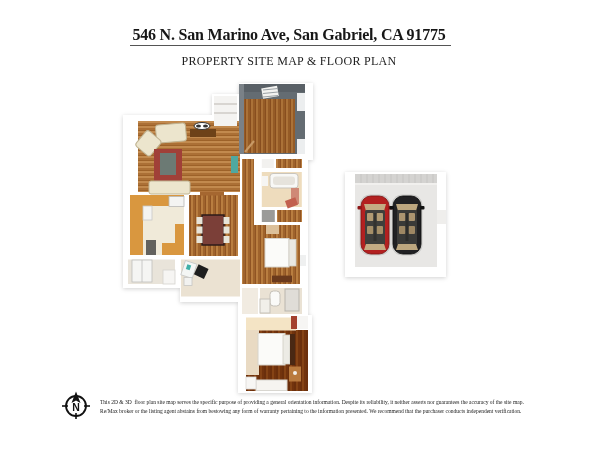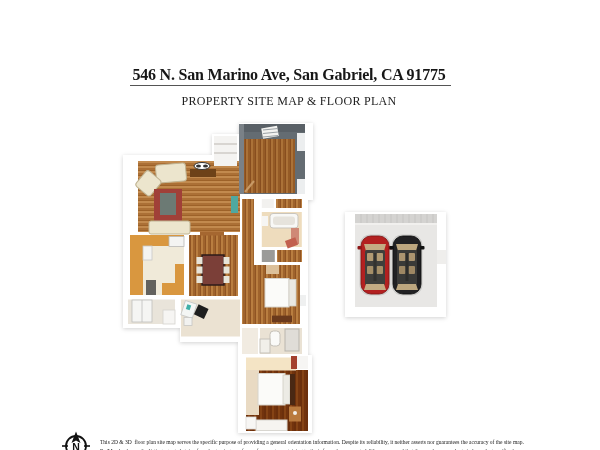--- a/index.html
+++ b/index.html
@@ -1,16 +1,16 @@
 <!DOCTYPE html>
 <html><head>
 <meta charset="utf-8">
 <style>
 html,body{margin:0;padding:0;background:#fff;width:600px;height:450px;overflow:hidden;}
-#page{position:relative;width:600px;height:333px;font-family:"Liberation Serif",serif;margin-top:40px;}
+#page{position:relative;width:600px;height:333px;font-family:"Liberation Serif",serif;}
 #title{position:absolute;left:-11px;top:26px;width:600px;text-align:center;font-size:16px;font-weight:bold;color:#171717;letter-spacing:-0.2px;}
 #rule{position:absolute;left:130px;top:45px;width:321px;height:1px;background:#555;}
 #subtitle{position:absolute;left:-11px;top:54px;width:600px;text-align:center;font-size:12px;color:#1d1d1d;letter-spacing:0.3px;}
 #disc{position:absolute;left:100px;top:398px;font-size:5.5px;line-height:9px;color:#1a1a1a;white-space:nowrap;}
 svg{position:absolute;left:0;top:0;}
 </style>
 </head>
 <body>
 <div id="page">
 

